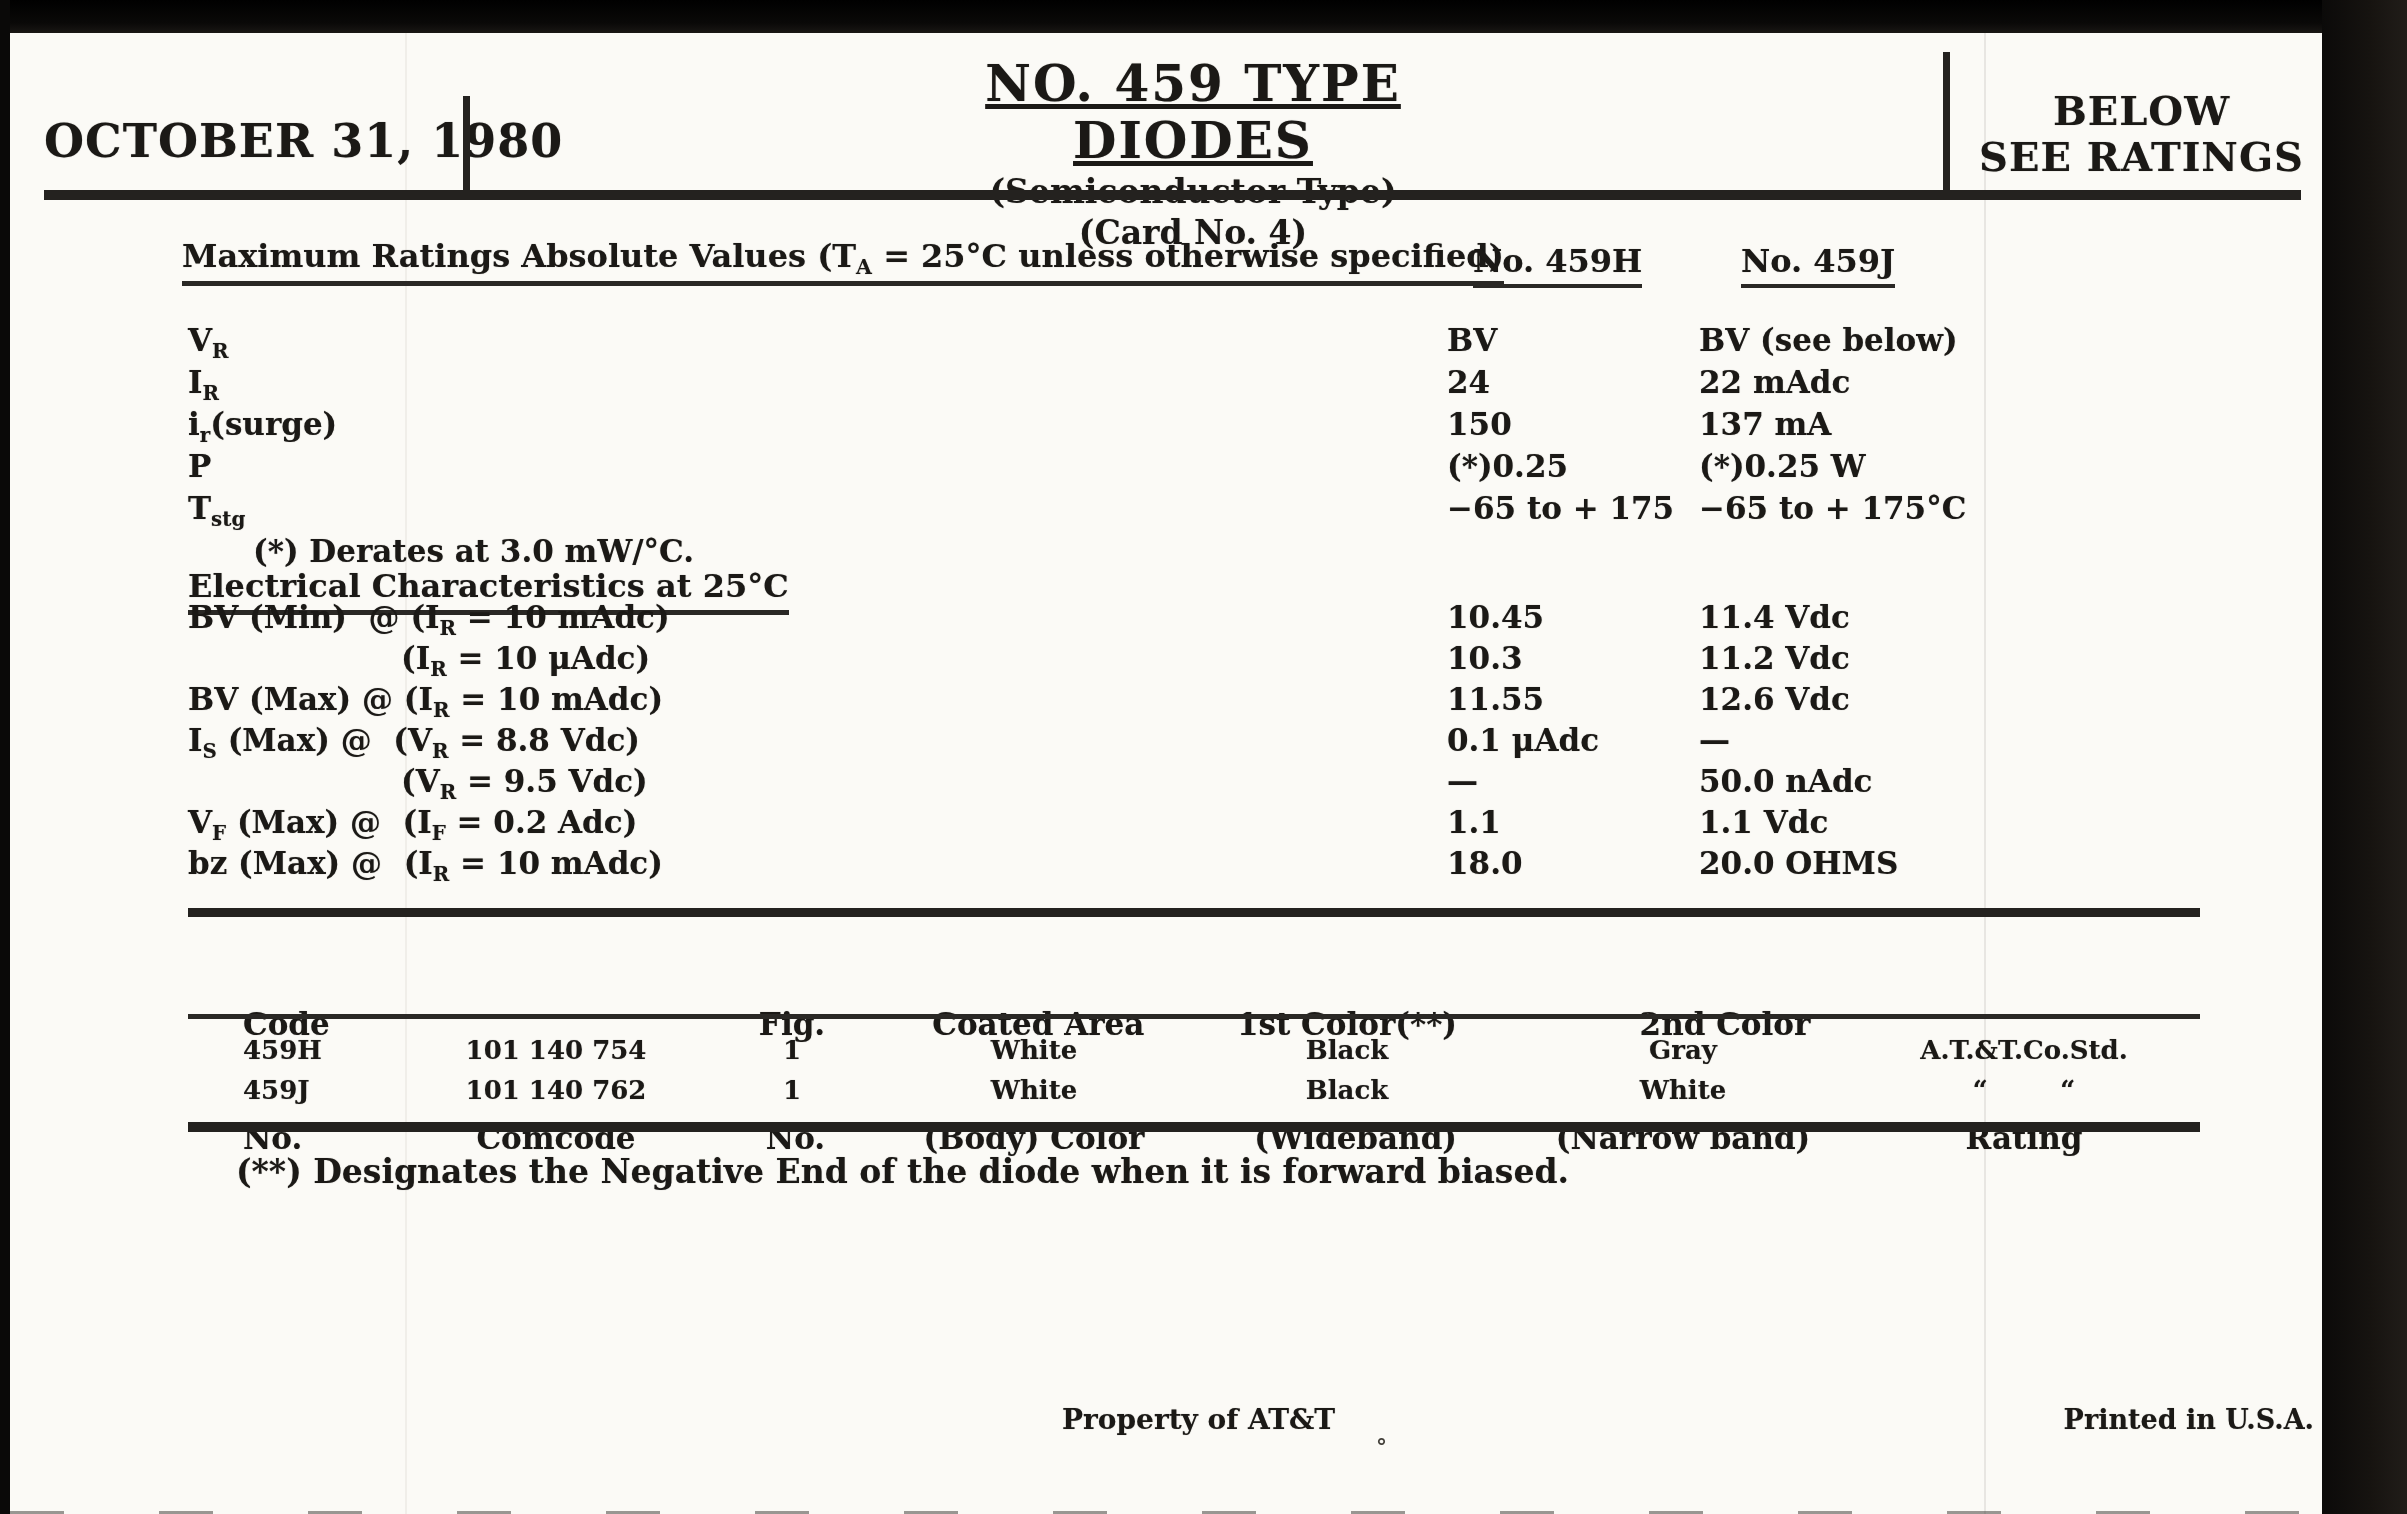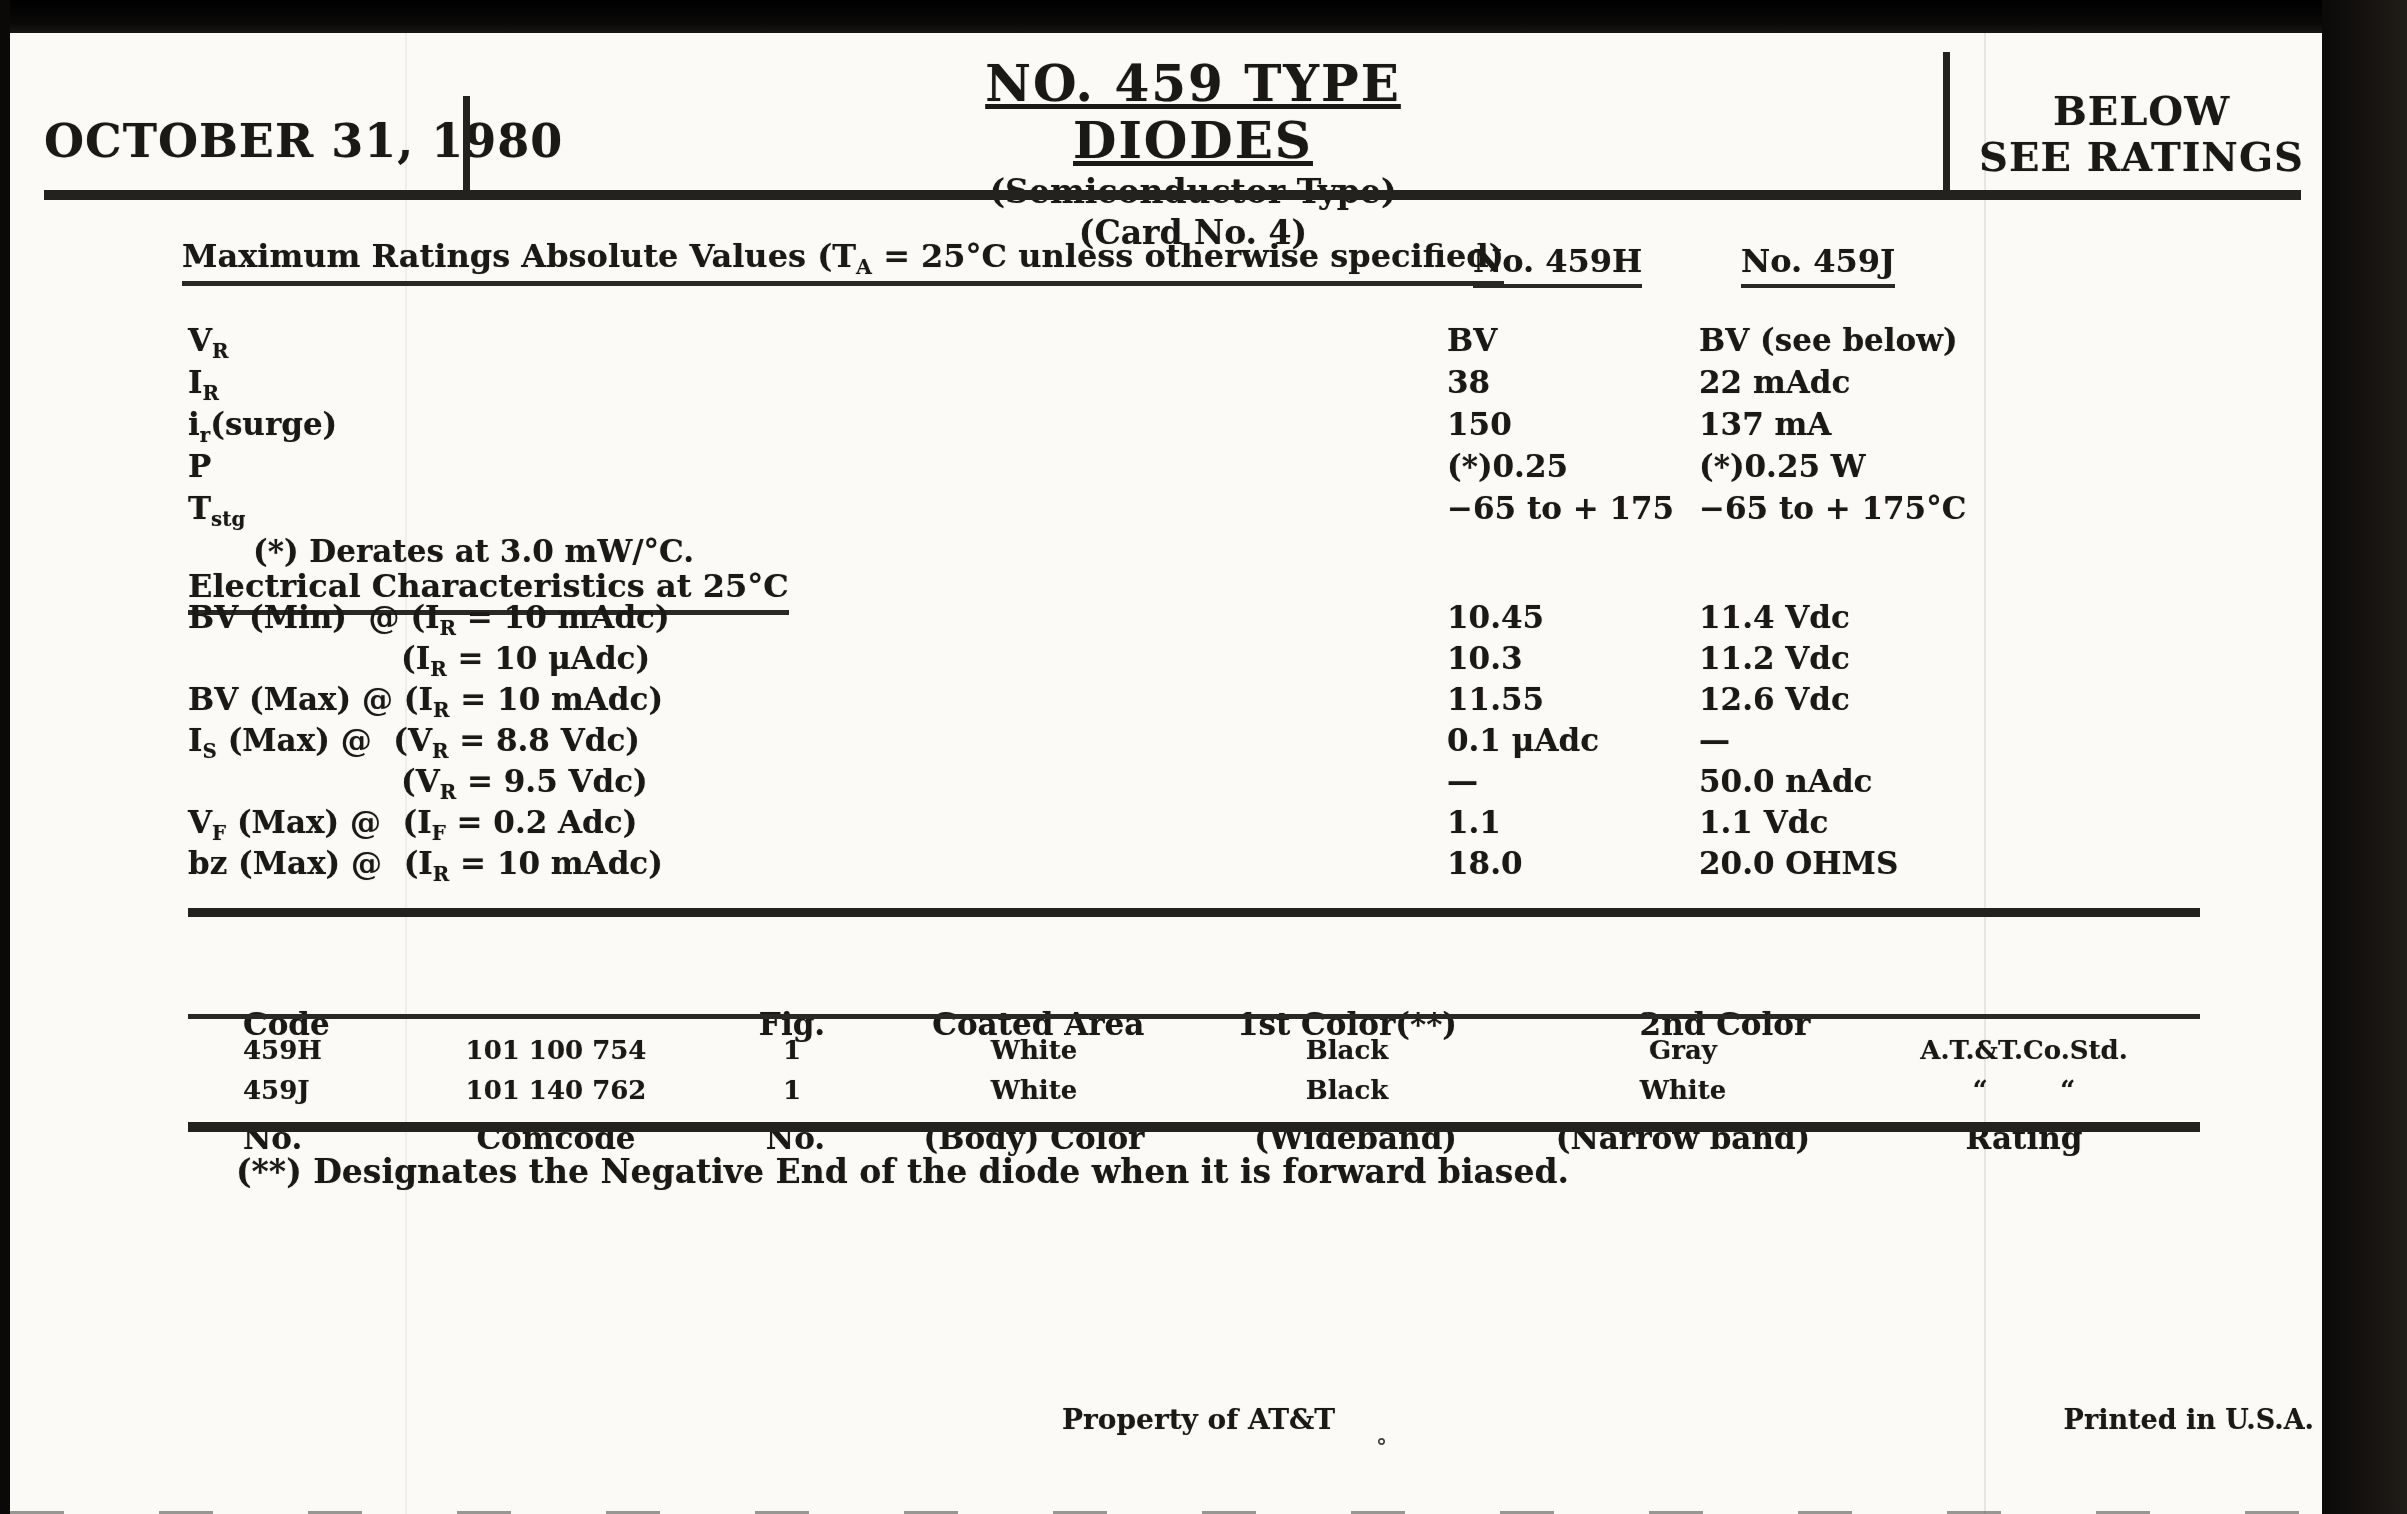--- a/index.html
+++ b/index.html
@@ -106,21 +106,21 @@
     <div class="colhead colhead-j ink">No. 459J</div>
 
     <div class="rows mr-rows">
       <div class="trow ink">
         <span class="param">V<span class="sub">R</span></span>
         <span class="vh">BV</span>
         <span class="vj">BV (see below)</span>
       </div>
       <div class="trow ink">
         <span class="param">I<span class="sub">R</span></span>
-        <span class="vh">38</span>
+        <span class="vh">24</span>
         <span class="vj">22 mAdc</span>
       </div>
       <div class="trow ink">
         <span class="param">i<span class="sub">r</span>(surge)</span>
         <span class="vh">150</span>
         <span class="vj">137 mA</span>
       </div>
       <div class="trow ink">
         <span class="param">P</span>
         <span class="vh">(*)0.25</span>
@@ -202,21 +202,21 @@
       <div>(Narrow band)</div>
     </div>
     <div class="cth x-rating ink">
       <div>&nbsp;</div>
       <div>Rating</div>
     </div>
 
     <div class="rule-thin"></div>
 
     <span class="ctd ct-r1 leftcol x-code ink">459H</span>
-    <span class="ctd ct-r1 x-comcode ink">101 100 754</span>
+    <span class="ctd ct-r1 x-comcode ink">101 140 754</span>
     <span class="ctd ct-r1 x-fig ink">1</span>
     <span class="ctd ct-r1 x-coated ink">White</span>
     <span class="ctd ct-r1 x-first ink">Black</span>
     <span class="ctd ct-r1 x-second ink">Gray</span>
     <span class="ctd ct-r1 x-rating ink">A.T.&amp;T.Co.Std.</span>
 
     <span class="ctd ct-r2 leftcol x-code ink">459J</span>
     <span class="ctd ct-r2 x-comcode ink">101 140 762</span>
     <span class="ctd ct-r2 x-fig ink">1</span>
     <span class="ctd ct-r2 x-coated ink">White</span>

